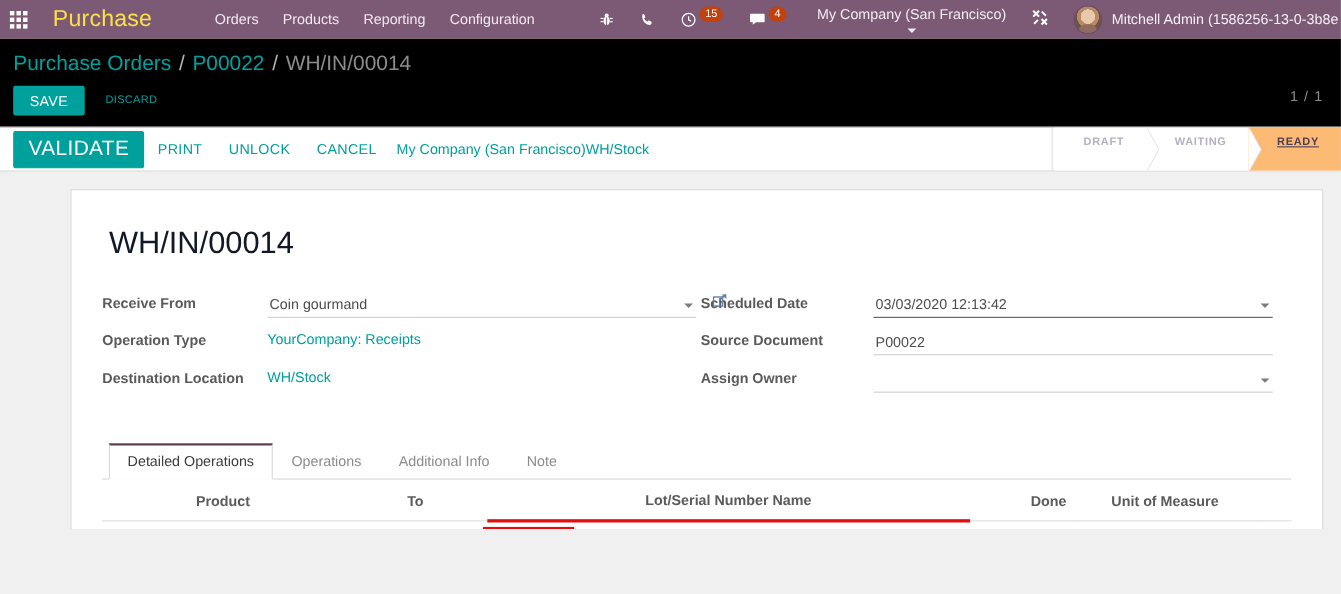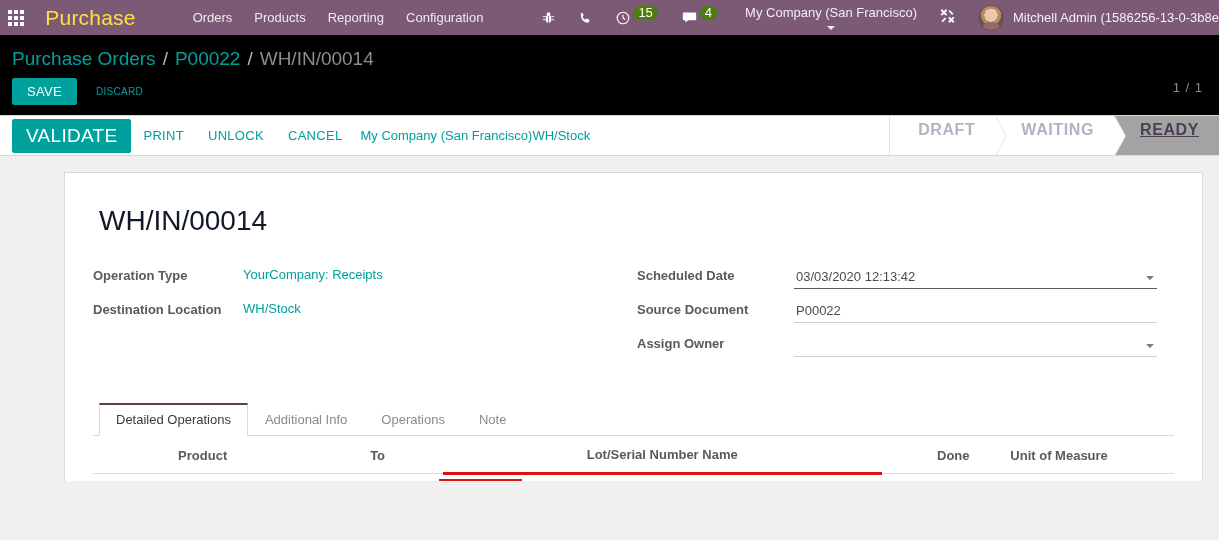--- a/index.html
+++ b/index.html
@@ -55,23 +55,23 @@
   .sys-icons { display: flex; align-items: center; margin-left: 36px; }
   .sys-icon {
     padding: 0 12px;
     position: relative;
     display: flex;
     align-items: center;
     cursor: pointer;
     color: #fff;
   }
   .badge-counter {
-    background: #4d7c0f;
+    background: #c2410c;
     color: #fff;
-    font-size: 13px;
+    font-size: 10px;
     border-radius: 9px;
     padding: 1px 5px 1px 5px;
     line-height: 12px;
     margin-left: 3px;
     position: relative;
     top: -5px;
   }
   .company-sel {
     margin-left: 16px;
     font-size: 13px;
@@ -196,21 +196,21 @@
     margin-left: auto;
     display: flex;
     align-items: stretch;
     border-left: 1px solid #e0e0e0;
     padding-left: 2px;
   }
   .status-step {
     position: relative;
     display: flex; align-items: center;
     padding: 0 20px 12px 26px;
-    font-size: 16px;
+    font-size: 10px;
     font-weight: bold;
     letter-spacing: .6px;
     color: #b6b0c2;
     background: #ffffff;
   }
   .status-step::after {
     content: "";
     position: absolute;
     right: -11px; top: 50%;
     margin-top: -20px;
@@ -224,21 +224,21 @@
     content: "";
     position: absolute;
     right: -12px; top: 50%;
     margin-top: -20px;
     width: 0; height: 0;
     border-top: 20px solid transparent;
     border-bottom: 20px solid transparent;
     border-left: 11px solid #e3e3e3;
     z-index: 2;
   }
-  .status-step.active { background: #a3a3a3; color: #4a3f55; text-decoration: underline; }
+  .status-step.active { background: #fdba74; color: #4a3f55; text-decoration: underline; }
   .status-step.active::after { border-left-color: #e6e6e6; }
 
   
   #content-area {
     background: #f0f0f0;
     padding: 16px 0 0 0;
     height: 325px;
     overflow: hidden;
   }
   .sheet {
@@ -485,20 +485,36 @@
 
 <div id="content-area">
   <div class="sheet">
 
     <div class="record-title">WH/IN/00014</div>
 
     <div class="form-grid">
 
       <div class="form-col">
         <div class="f-row">
+          <div class="f-label">Receive From</div>
+          <div class="f-value">
+            <div class="f-input">
+              <span>Coin gourmand</span>
+              <span class="dd-caret"></span>
+            </div>
+            <span class="ext-link-icon">
+              <svg width="13" height="13" viewBox="0 0 14 14" aria-hidden="true">
+                <rect x="0.7" y="3.2" width="9" height="9" fill="none" stroke="#5d7fa8" stroke-width="1.3"></rect>
+                <path d="M6.2 6.6L12.6 0.8" stroke="#5d7fa8" stroke-width="1.3" fill="none"></path>
+                <path d="M8.6 0.7h4.6v4.6z" fill="#5d7fa8"></path>
+              </svg>
+            </span>
+          </div>
+        </div>
+        <div class="f-row">
           <div class="f-label">Operation Type</div>
           <div class="f-value">
             <span class="link-val">YourCompany: Receipts</span>
           </div>
         </div>
         <div class="f-row">
           <div class="f-label">Destination Location</div>
           <div class="f-value">
             <span class="link-val">WH/Stock</span>
           </div>
@@ -532,22 +548,22 @@
             </div>
           </div>
         </div>
       </div>
 
     </div>
 
     <div class="notebook">
       <div class="nb-tabs">
         <div class="nb-tab active">Detailed Operations</div>
+        <div class="nb-tab">Operations</div>
         <div class="nb-tab">Additional Info</div>
-        <div class="nb-tab">Operations</div>
         <div class="nb-tab">Note</div>
       </div>
 
       <table class="lines-table">
         <thead>
           <tr>
             <th class="col-product">Product</th>
             <th class="col-to">To</th>
             <th class="col-lot lot-head">Lot/Serial Number Name</th>
             <th class="col-done num">Done</th>

